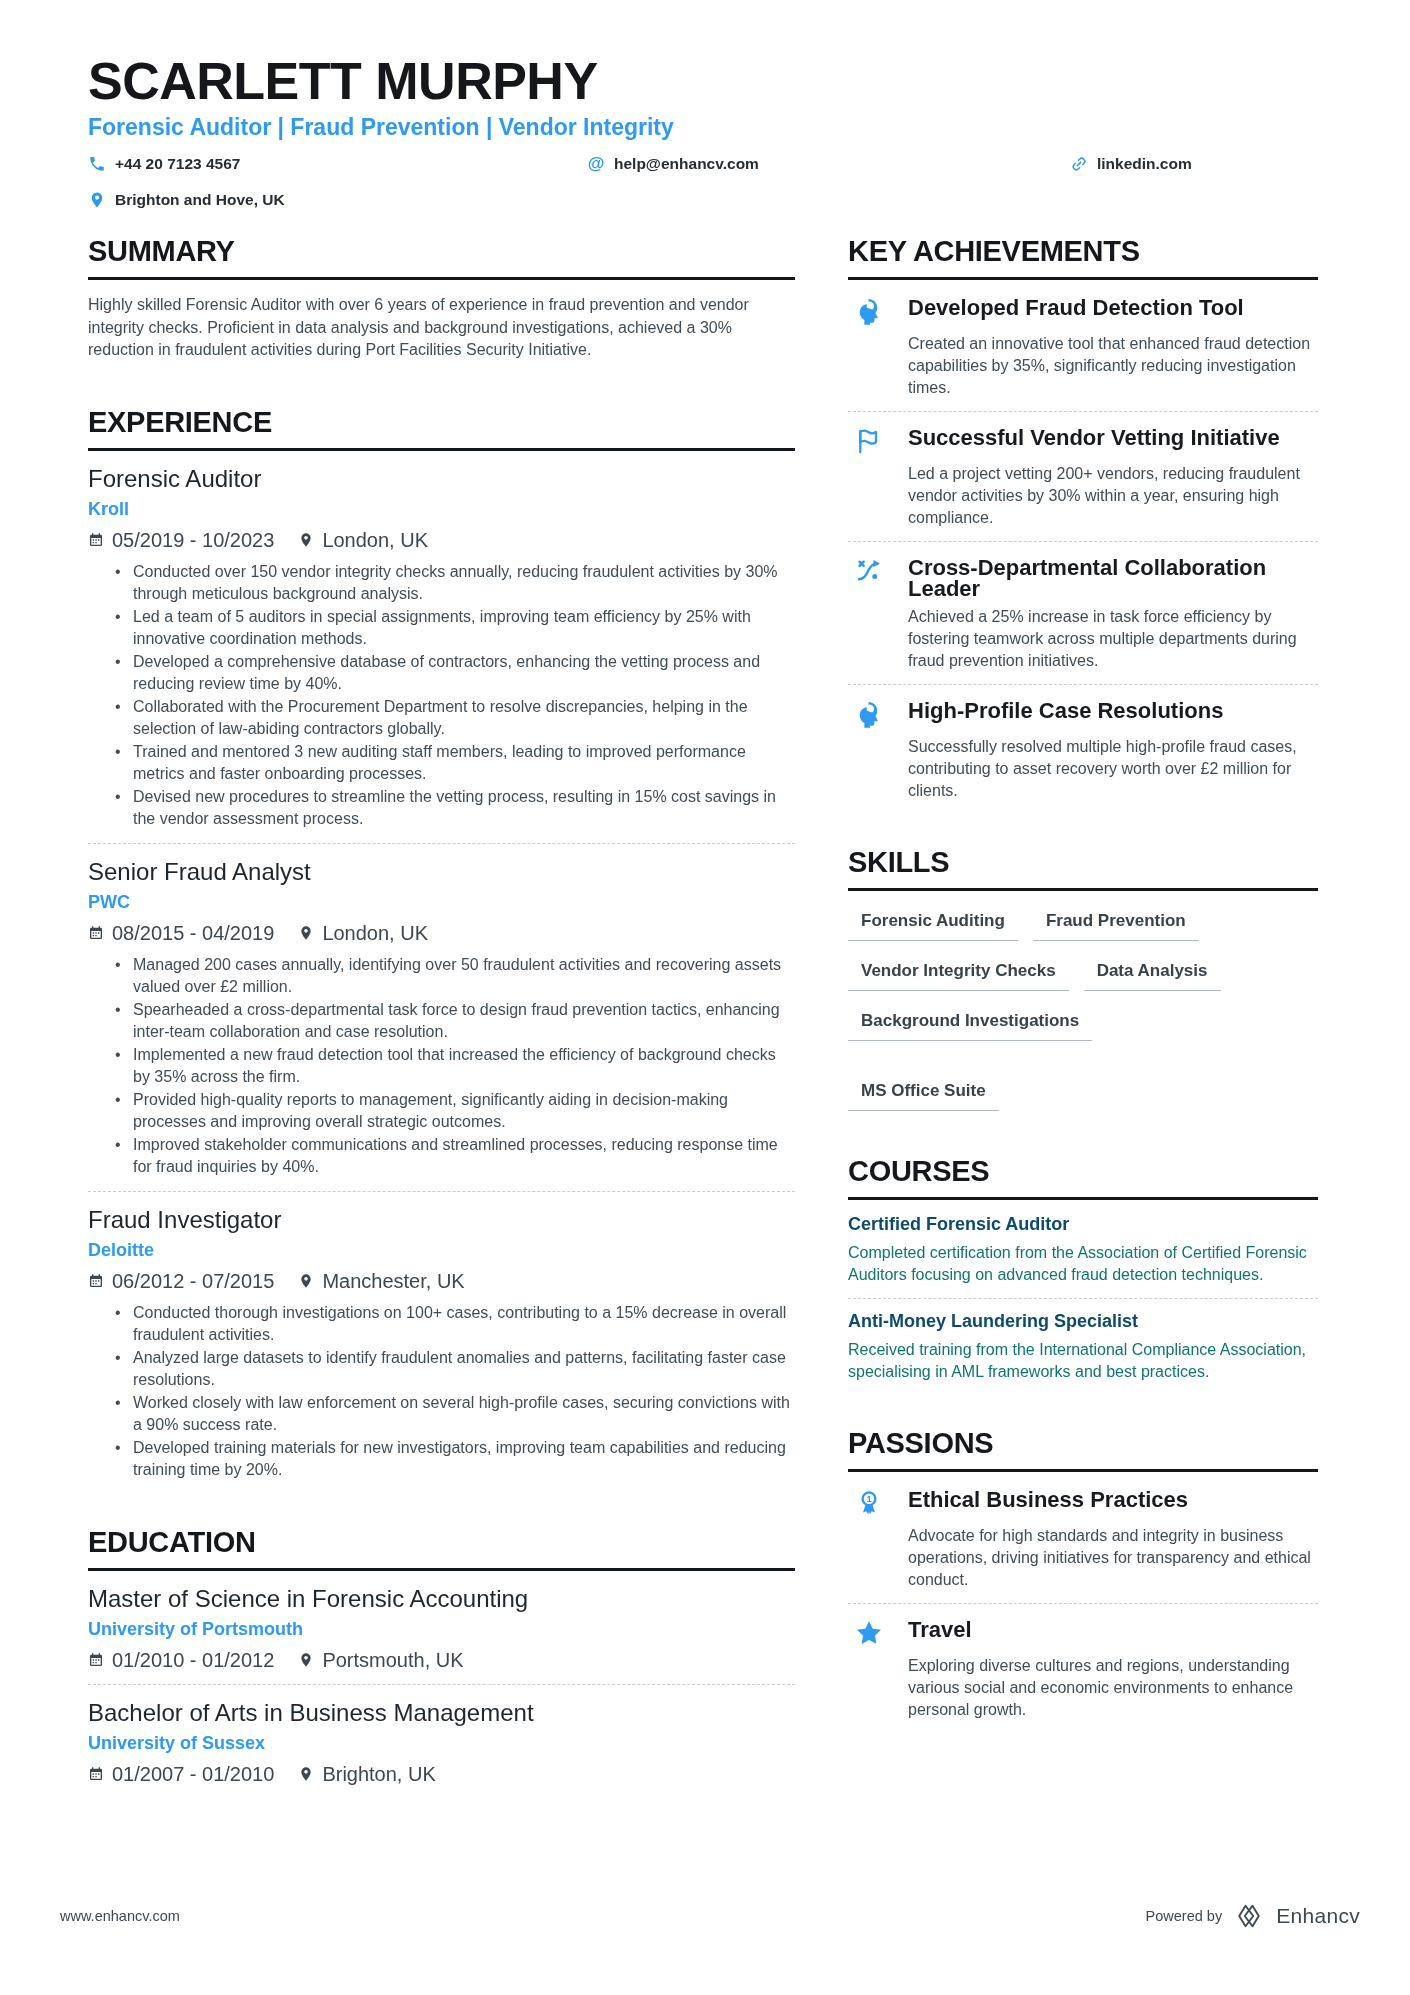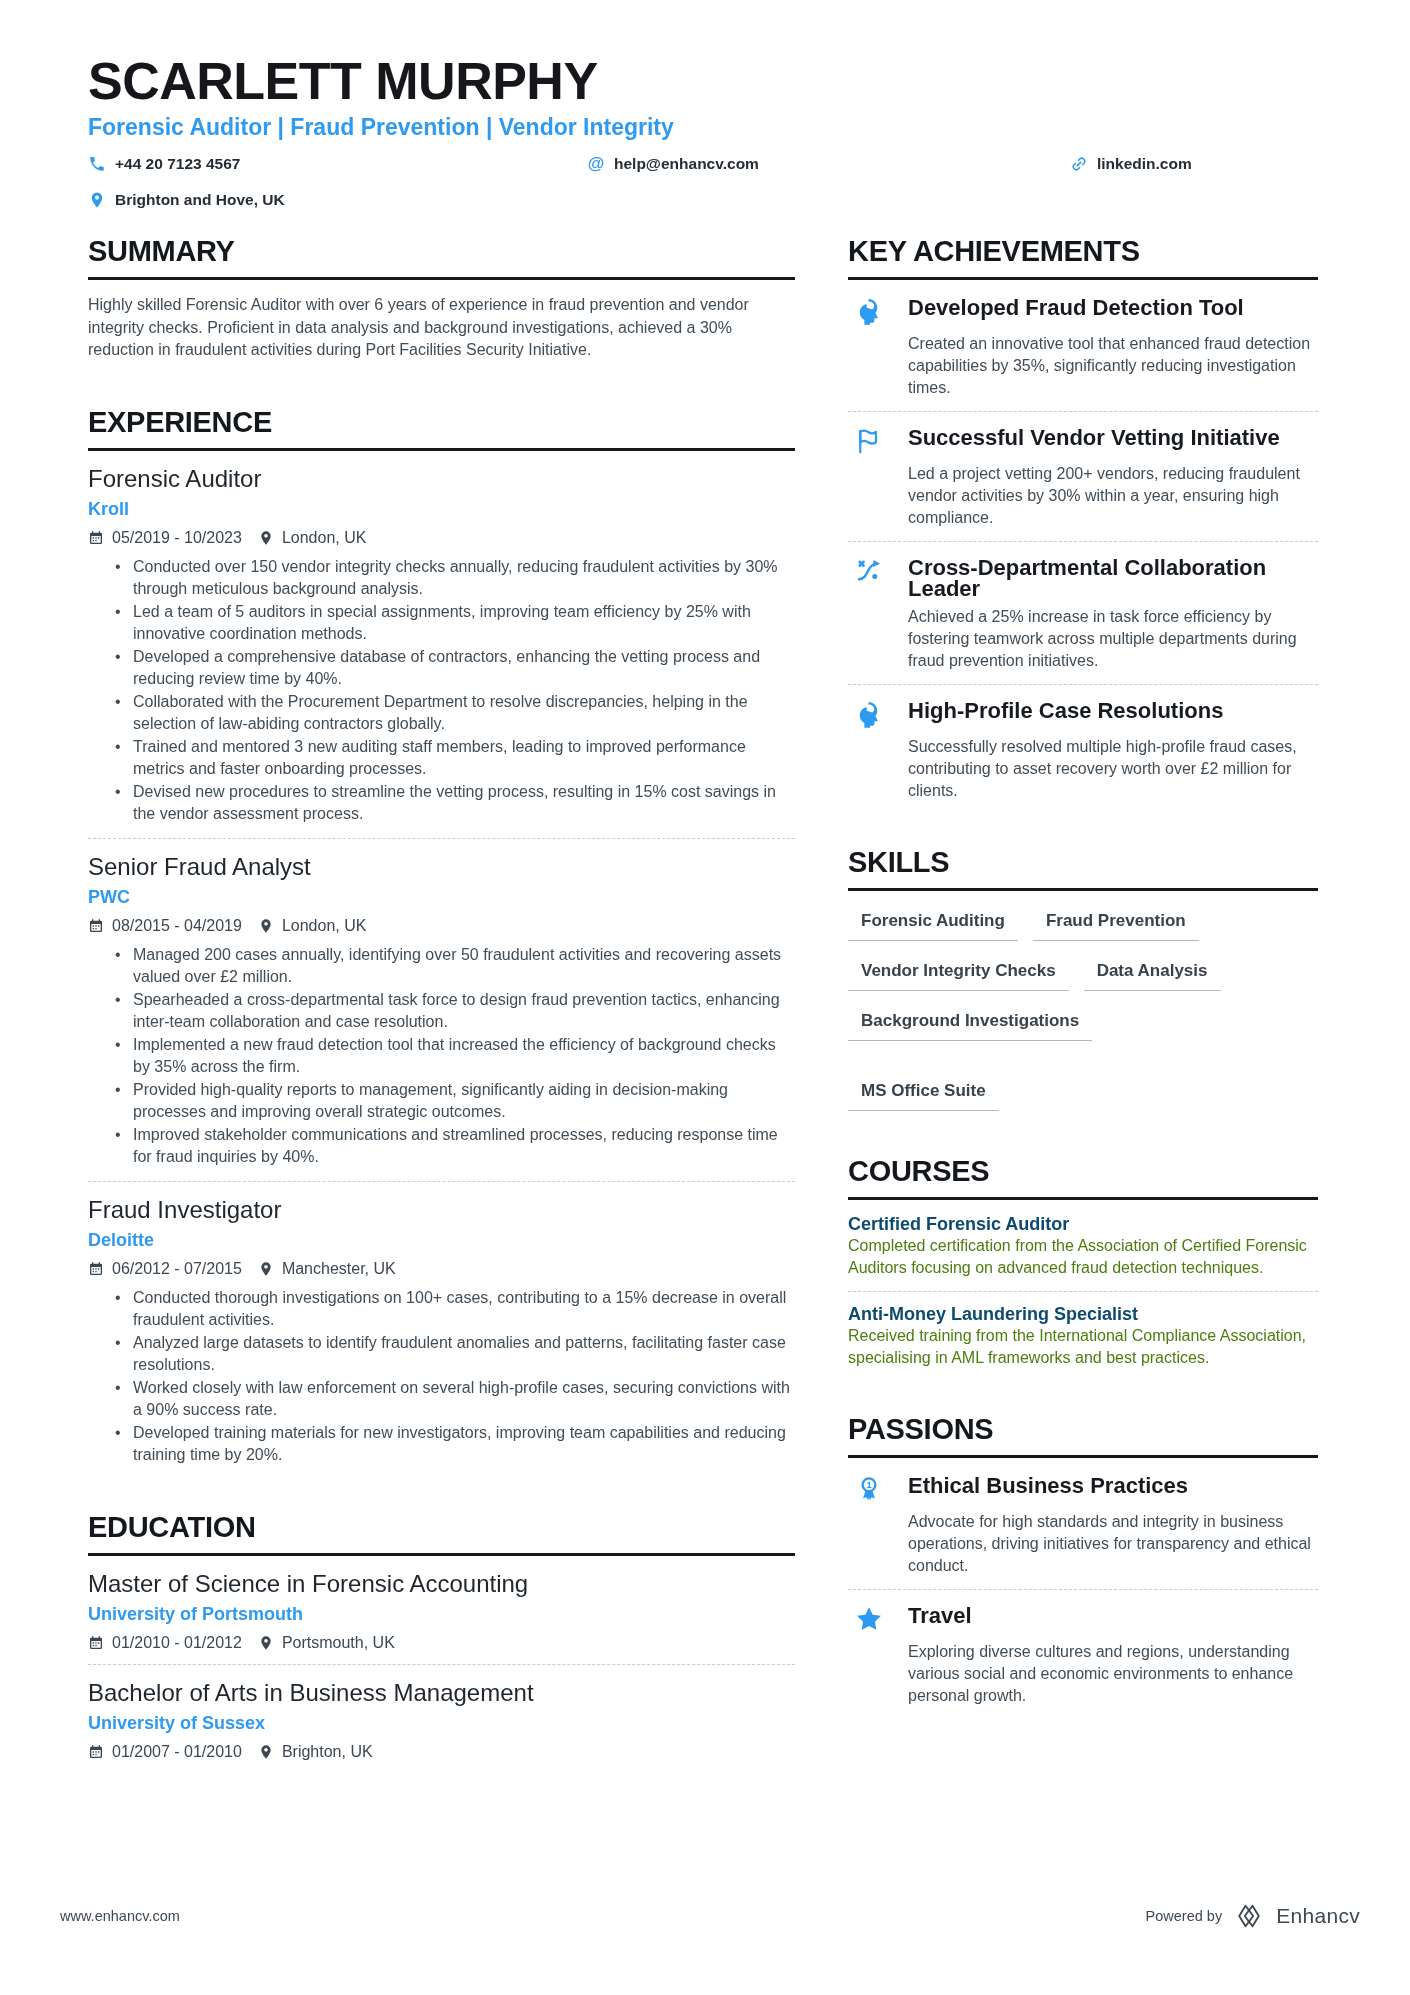--- a/index.html
+++ b/index.html
@@ -25,42 +25,42 @@
   .col-left  { width:707px; flex:none; }
   .col-right { flex:1; min-width:0; }
   section { margin-top:44px; }
   section:first-child { margin-top:0; }
   h2.sec { margin:0 0 14px; font-size:29px; font-weight:800; letter-spacing:-0.3px;
     color:#14181d; border-bottom:3.5px solid #14181d; padding-bottom:9px; }
   .body-text { margin:0; font-size:16px; line-height:22.5px; color:#414d56; }
   
   h3.entry-title { margin:14px 0 6px; font-size:24px; font-weight:400; color:#1f262e; }
   .company { font-size:18px; font-weight:700; color:#2e9af0; margin-bottom:9px; }
-  .meta { display:flex; gap:16px; align-items:center; font-size:16px;
+  .meta { display:flex; gap:24px; align-items:center; font-size:20px;
     color:#3c4751; margin-bottom:9px; }
   .meta-item { display:flex; align-items:center; gap:8px; }
   .meta-item .micon { width:16px; height:16px; color:#3c4751; flex:none; }
   ul.bullets { margin:2px 0 0; padding:0; list-style:none; }
   ul.bullets li { position:relative; padding-left:45px; font-size:16px;
     line-height:22.5px; color:#414d56; }
   ul.bullets li::before { content:"•"; position:absolute; left:27px; color:#414d56; }
   hr.dashed { border:none; border-top:1px dashed #c8cdd2; margin:12px 0 2px; }
   
   .ach { display:grid; grid-template-columns:60px 1fr; margin-top:12px; }
   .ach-icon { grid-column:1; width:30px; height:30px; color:#2e9af0; margin-left:6px; margin-top:2px; }
   .ach-title { grid-column:2; font-size:22px; font-weight:700; color:#171b20;
     line-height:21px; padding-top:3px; }
   .ach-body { grid-column:2; margin-top:7px; font-size:16px; line-height:22px; color:#414d56; }
   .skills { display:flex; flex-wrap:wrap; gap:20px 15px; margin-top:20px; }
   .skill { font-size:17px; font-weight:700; color:#38424b;
     padding:0 13px 9px; border-bottom:1px solid #b3bac1; }
   .flex-break { flex-basis:100%; height:0; }
   .course { margin-top:12px; }
   .course-title { font-size:18px; font-weight:700; color:#0c4a6e; }
-  .course-body { font-size:16px; line-height:22px; color:#4d7c0f; }
+  .course-body { margin-top:7px; font-size:16px; line-height:22px; color:#0f766e; }
   
   footer { position:absolute; left:60px; right:50px; bottom:64px;
     display:flex; justify-content:space-between; align-items:center;text-align:right; }
   .site { font-size:14.5px; color:#3e4852; }
   .powered { display:flex; align-items:center; gap:12px; }
   .powered-label { font-size:14.5px; color:#3e4852; }
   .logo-svg { width:30px; height:30px; color:#3e4852; }
   .brand { font-size:21px; color:#3e4852; letter-spacing:0.3px; }
   svg.defs { position:absolute; width:0; height:0; overflow:hidden; }
 </style>

